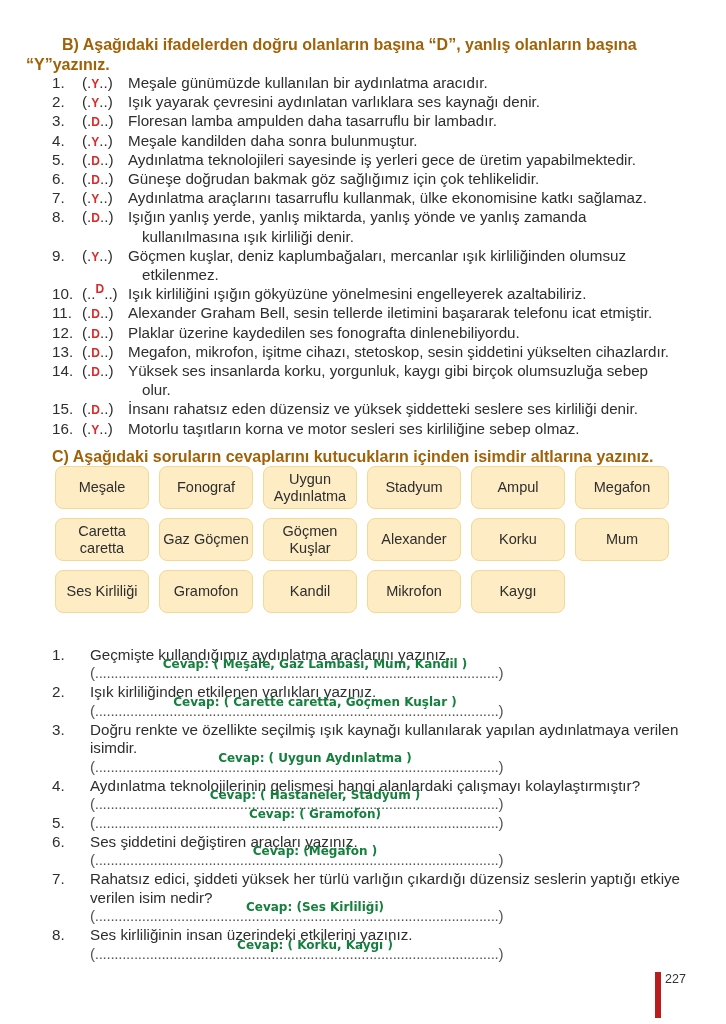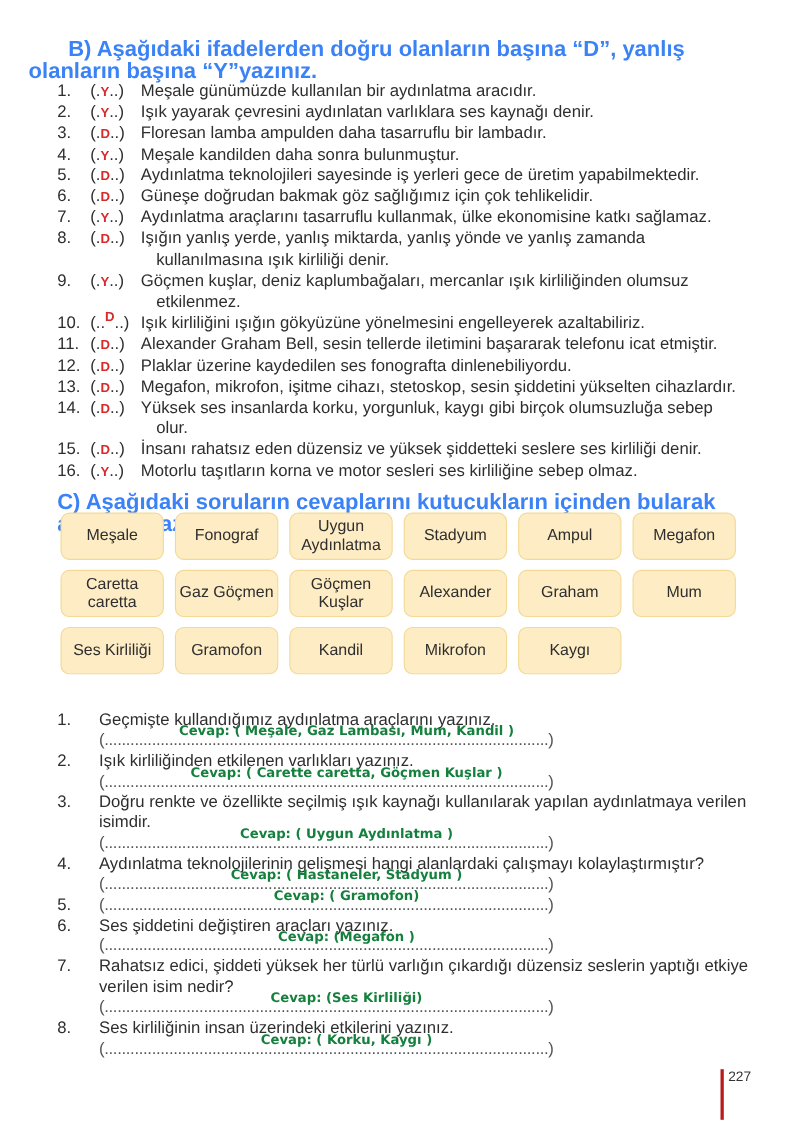--- a/index.html
+++ b/index.html
@@ -1,20 +1,20 @@
 <!DOCTYPE html>
 <html><head>
 <meta charset="utf-8">
 <style>
   html, body { margin:0; padding:0; background:#ffffff; }
   body { width:726px; height:1024px; position:relative; overflow:hidden;
          font-family:"Liberation Sans", sans-serif; color:#2b2b2b; }
   .page { position:absolute; left:0; top:0; width:726px; height:1024px; }
 
-  .sec-title { position:absolute; font-weight:bold; font-size:20px; color:#3b82f6; line-height:20px; }
+  .sec-title { position:absolute; font-weight:bold; font-size:16px; color:#a16207; line-height:20px; }
   #secB-title { left:26px; top:35px; width:680px; text-indent:36px; }
   #secC-title { left:52px; top:447px; }
 
   .tf-list { position:absolute; left:52px; top:73px; width:660px; }
   .tf-item { position:relative; font-size:15.2px; line-height:19.2px; padding-left:62px; color:#2e2e2e; }
   .tf-item .num { position:absolute; left:0; top:0; width:30px; }
   .tf-item .paren { position:absolute; left:30px; top:0; white-space:nowrap; }
   .tf-item .mark { color:#d92a2a; font-weight:bold; font-size:12px; }
   .tf-item .mark.raised { position:relative; top:-6px; }
   .tf-item .text { display:block; padding-left:14px; }
@@ -27,21 +27,21 @@
           font-size:14.5px; line-height:17px; color:#2e2e2e; box-sizing:border-box; padding:0 3px; }
 
   .qa-list { position:absolute; left:52px; top:646px; width:660px; }
   .qa-item { position:relative; font-size:15.2px; line-height:18.4px; padding-left:38px; color:#2e2e2e; margin-bottom:0; }
   .qa-item .num { position:absolute; left:0; top:0; }
   .qa-item .answer-line { position:relative; height:19px; white-space:nowrap; color:#555; }
   .qa-item .answer-line .dots { letter-spacing:-0.3px; }
   .qa-item .answer { position:absolute; left:0; width:450px; text-align:center; top:-9px;
            font-family:"DejaVu Sans", sans-serif; font-weight:bold; font-size:12px; color:#15803d; }
 
-  .page-no { position:absolute; left:655px; top:972px; border-left:3px solid #b91c1c;
+  .page-no { position:absolute; left:655px; top:972px; border-left:6px solid #b91c1c;
              padding-left:4px; height:46px; font-size:12.5px; color:#333; }
 </style>
 </head>
 <body>
 
 <div class="page">
 
   <div id="secB-title" class="sec-title">B) Aşağıdaki ifadelerden doğru olanların başına “D”, yanlış olanların başına “Y”yazınız.</div>
 
   <div class="tf-list" id="tf-list">
@@ -120,34 +120,34 @@
         <span class="paren">(.<span class="mark">D</span>..)</span>
         <span class="text"><span>İnsanı rahatsız eden düzensiz ve yüksek şiddetteki seslere ses kirliliği denir.</span></span>
       </div>
       <div class="tf-item">
         <span class="num">16.</span>
         <span class="paren">(.<span class="mark">Y</span>..)</span>
         <span class="text"><span>Motorlu taşıtların korna ve motor sesleri ses kirliliğine sebep olmaz.</span></span>
       </div>
     </div>
 
-  <div id="secC-title" class="sec-title">C) Aşağıdaki soruların cevaplarını kutucukların içinden bularak altlarına yazınız.</div>
+  <div id="secC-title" class="sec-title">C) Aşağıdaki soruların cevaplarını kutucukların içinden isimdir altlarına yazınız.</div>
 
   <div class="chips" id="chips">
       <div class="chip">Meşale</div>
       <div class="chip">Fonograf</div>
       <div class="chip">Uygun Aydınlatma</div>
       <div class="chip">Stadyum</div>
       <div class="chip">Ampul</div>
       <div class="chip">Megafon</div>
       <div class="chip">Caretta caretta</div>
       <div class="chip">Gaz Göçmen</div>
       <div class="chip">Göçmen Kuşlar</div>
       <div class="chip">Alexander</div>
-      <div class="chip">Graham</div>
+      <div class="chip">Korku</div>
       <div class="chip">Mum</div>
       <div class="chip">Ses Kirliliği</div>
       <div class="chip">Gramofon</div>
       <div class="chip">Kandil</div>
       <div class="chip">Mikrofon</div>
       <div class="chip">Kaygı</div>
     </div>
 
   <div class="qa-list" id="qa-list">
       <div class="qa-item">

